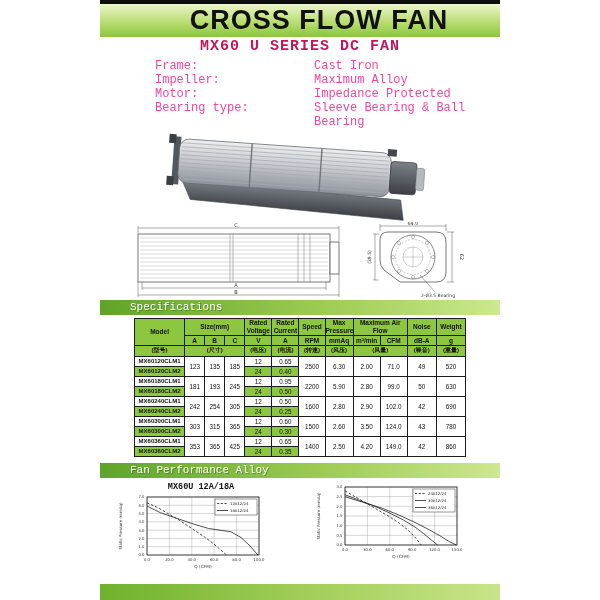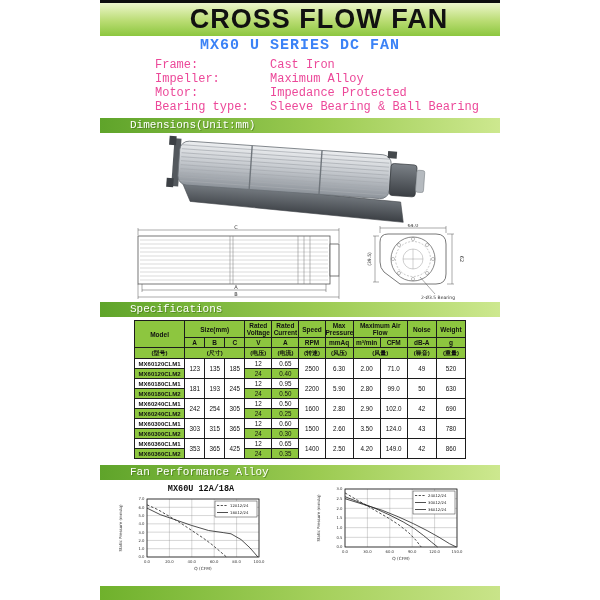--- a/index.html
+++ b/index.html
@@ -4,26 +4,26 @@
 <style>
   html,body{margin:0;padding:0;background:#fff;}
   .canvas{width:600px;height:600px;background:#fff;overflow:hidden;font-family:"Liberation Sans",sans-serif;}
   .page{width:400px;height:600px;margin:0 auto;display:flex;flex-direction:column;}
 
   .top-black{height:5px;background:#0d0d0d;}
   .main-header{height:33px;line-height:33px;text-align:center;
     background:linear-gradient(180deg,#edf6cb 0%,#b9dc72 55%,#8cc63e 100%);
     font-family:"Liberation Sans",sans-serif;font-size:27px;font-weight:600;color:#111;letter-spacing:1px;padding-left:38px;}
   .subtitle{height:20px;line-height:20px;text-align:center;font-family:"Liberation Mono",monospace;
-    font-size:15px;font-weight:bold;color:#3b82f6;letter-spacing:1px;}
+    font-size:15px;font-weight:bold;color:#be185d;letter-spacing:1px;}
 
   .spec-list{padding:2px 0 2px 55px;font-family:"Liberation Mono",monospace;font-size:12px;color:#ec4899;}
   .spec-row{display:flex;line-height:14px;}
   .spec-label{width:115px;}
-  .spec-value{flex:1;}
+  .spec-value{flex:1;margin-left:44px;}
 
   .section-bar{height:15px;line-height:15px;margin-top:2px;
     background:linear-gradient(90deg,#5fa42a 0%,#9ccb52 55%,#cde88f 100%);
     color:#fff;font-family:"Liberation Mono",monospace;font-size:11px;padding-left:30px;
     text-shadow:1px 1px 0 rgba(70,115,25,.65);}
 
   .figure-area{display:flex;flex-direction:column;align-items:center;}
   .fan-photo{width:300px;height:88px;margin-top:2px;}
   .fan-drawing{width:340px;height:76px;margin-top:1px;}
 
@@ -74,23 +74,20 @@
       <div class="spec-row">
         <span class="spec-label">Motor:</span>
         <span class="spec-value">Impedance Protected</span>
       </div>
       <div class="spec-row">
         <span class="spec-label">Bearing type:</span>
         <span class="spec-value">Sleeve Bearing &amp; Ball Bearing</span>
       </div>
     </div>
 
-    <div class="section-bar">
-      <span>Dimensions(Unit:mm)</span>
-    </div>
 
     <div class="figure-area">
 
       <svg class="fan-photo" viewBox="0 0 300 88">
         <defs>
           <linearGradient id="metal" x1="0" y1="0" x2="0" y2="1">
             <stop offset="0" stop-color="#eceef0"></stop>
               <stop offset="0.45" stop-color="#c6cacf"></stop>
               <stop offset="1" stop-color="#8d939a"></stop>
           </linearGradient>

